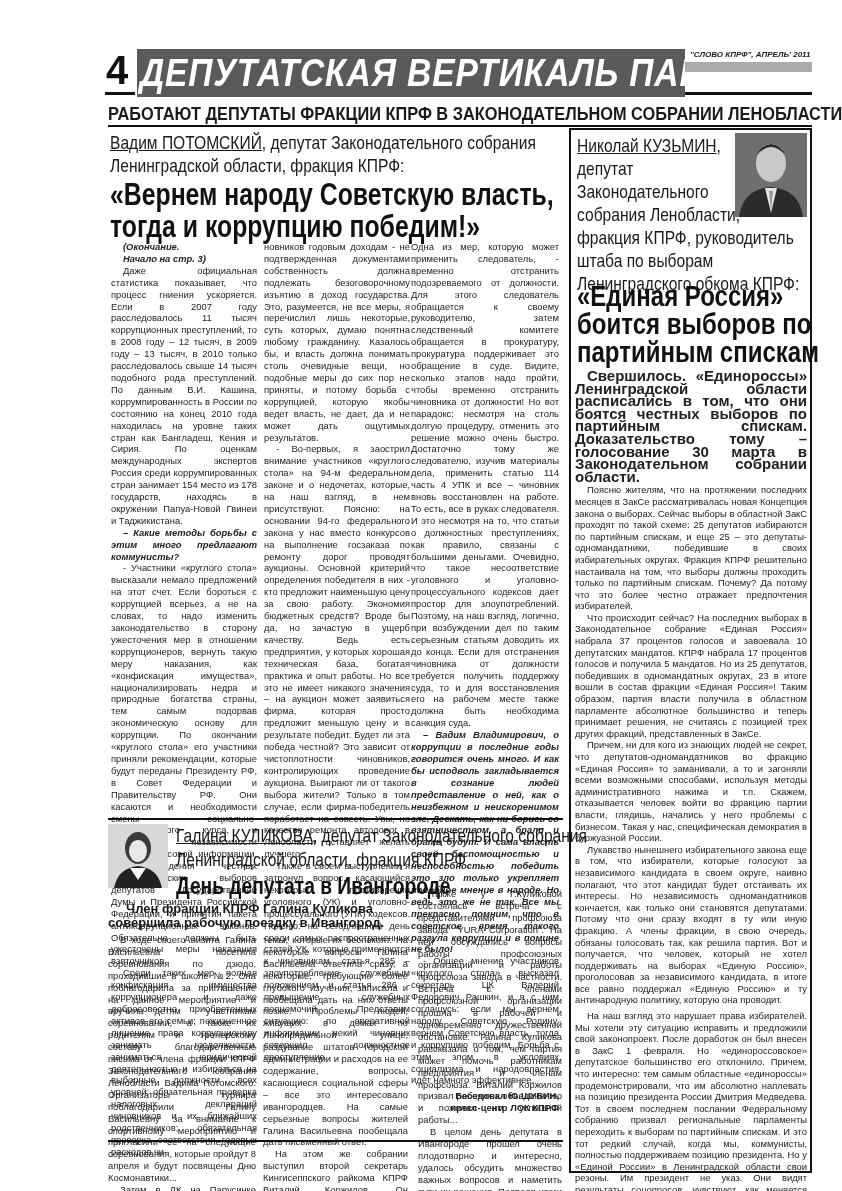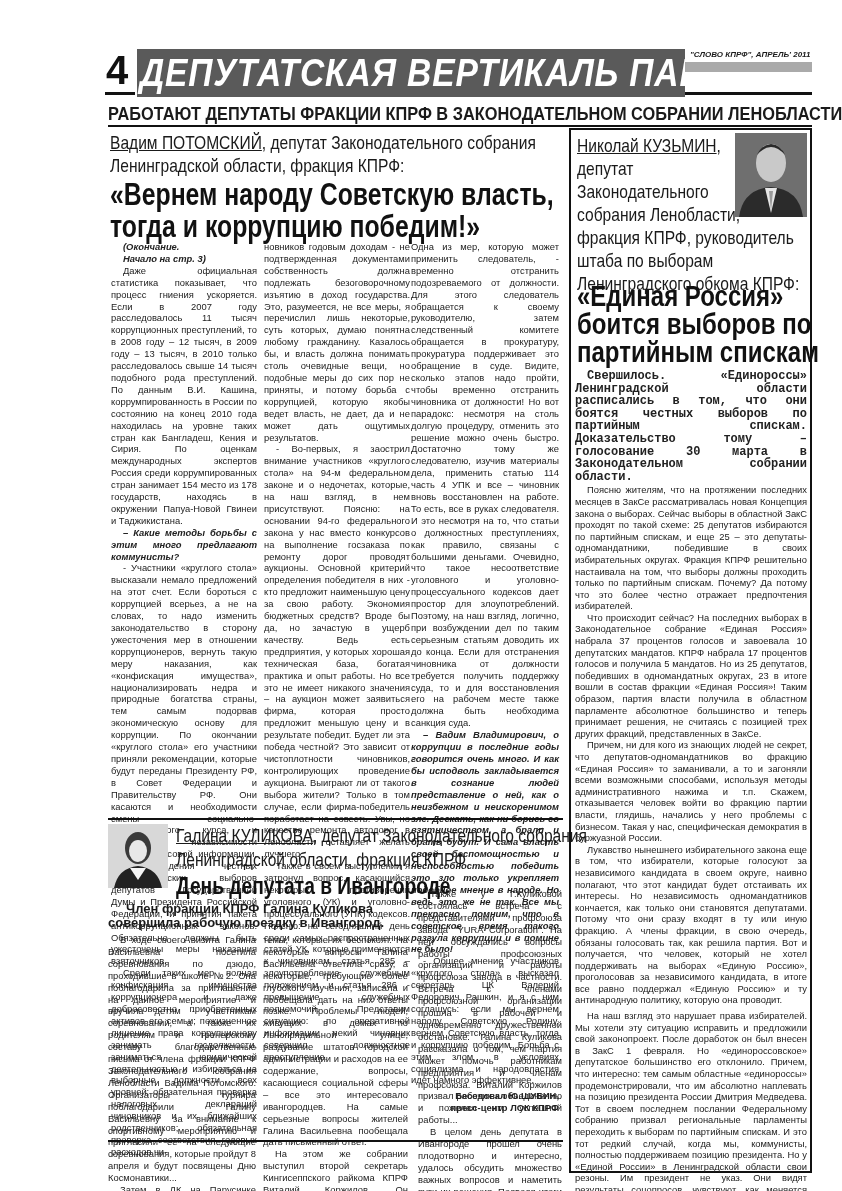--- a/index.html
+++ b/index.html
@@ -141,21 +141,21 @@
         <div class="byline" style="position: relative;">Ленинградского обкома КПРФ:</div>
       </div>
   </div>
   <div id="sb-head" style="position:absolute;left:577px;top:282px;">
       <div class="headline" style="position: relative; font-size: 30px; line-height: 28px;">«Единая Россия»</div>
       <div class="headline" style="position: relative; font-size: 30px; line-height: 28px;">боится выборов по</div>
       <div class="headline" style="position: relative; font-size: 30px; line-height: 28px;">партийным спискам</div>
     </div>
 
   <div class="col" style="left:575px;top:370px;width:232px;font-size:9.4px;line-height:11.6px;">
-    <p class="lead-bold" style="font-size:12px;line-height:12.6px;margin-bottom:1px;font-family:Liberation Mono, monospace;">Свершилось. «Единороссы» Ленинградской области расписались в том, что они боятся честных выборов по партийным спискам. Доказательство тому – голосование 30 марта в Законодательном собрании области.</p>
+    <p class="lead-bold" style="font-size:15px;line-height:12.6px;margin-bottom:1px;">Свершилось. «Единороссы» Ленинградской области расписались в том, что они боятся честных выборов по партийным спискам. Доказательство тому – голосование 30 марта в Законодательном собрании области.</p>
     <div id="sb-body">
         <p>Поясню жителям, что на протяжении последних месяцев в ЗакСе рассматривалась новая Концепция закона о выборах. Сейчас выборы в областной ЗакС проходят по такой схеме: 25 депутатов избираются по партийным спискам, и еще 25 – это депутаты-одномандатники, победившие в своих избирательных округах. Фракция КПРФ решительно настаивала на том, что выборы должны проходить только по партийным спискам. Почему? Да потому что это более честно отражает предпочтения избирателей.</p>
         <p>Что происходит сейчас? На последних выборах в Законодательное собрание «Единая Россия» набрала 37 процентов голосов и завоевала 10 депутатских мандатов. КПРФ набрала 17 процентов голосов и получила 5 мандатов. Но из 25 депутатов, победивших в одномандатных округах, 23 в итоге вошли в состав фракции «Единая Россия»! Таким образом, партия власти получила в областном парламенте абсолютное большинство и теперь принимает решения, не считаясь с позицией трех других фракций, представленных в ЗакСе.</p>
         <p>Причем, ни для кого из знающих людей не секрет, что депутатов-одномандатников во фракцию «Единая Россия» то заманивали, а то и загоняли всеми возможными способами, используя методы административного нажима и т.п. Скажем, отказывается человек войти во фракцию партии власти, глядишь, начались у него проблемы с бизнесом. Такая у нас, специфическая демократия в буржуазной России.</p>
         <p>Лукавство нынешнего избирательного закона еще в том, что избиратели, которые голосуют за независимого кандидата в своем округе, наивно полагают, что этот кандидат будет отстаивать их интересы. Но независимость одномандатников кончается, как только они становятся депутатами. Потому что они сразу входят в ту или иную фракцию. А члены фракции, в свою очередь, обязаны голосовать так, как решила партия. Вот и получается, что человек, который не хотел поддерживать на выборах «Единую Россию», проголосовав за независимого кандидата, в итоге все равно поддержал «Единую Россию» и ту антинародную политику, которую она проводит.</p>
         <p style="margin-top: 4px;">На наш взгляд это нарушает права избирателей. Мы хотели эту ситуацию исправить и предложили свой законопроект. После доработок он был внесен в ЗакС 1 февраля. Но «единороссовское» депутатское большинство его отклонило. Причем, что интересно: тем самым областные «единороссы» продемонстрировали, что им абсолютно наплевать на позицию президента России Дмитрия Медведева. Тот в своем последнем послании Федеральному собранию призвал региональные парламенты переходить к выборам по партийным спискам. И это тот редкий случай, когда мы, коммунисты, полностью поддерживаем позицию президента. Но у «Единой России» в Ленинградской области свои резоны. Им президент не указ. Они видят результаты соцопросов, чувствуют, как меняется настроение людей и понимают, что их шансы на выборах падают. А у власти-то удержаться надо! Вот и идут в ход любые методы.</p>
       </div>
   </div>
 </div>
 

